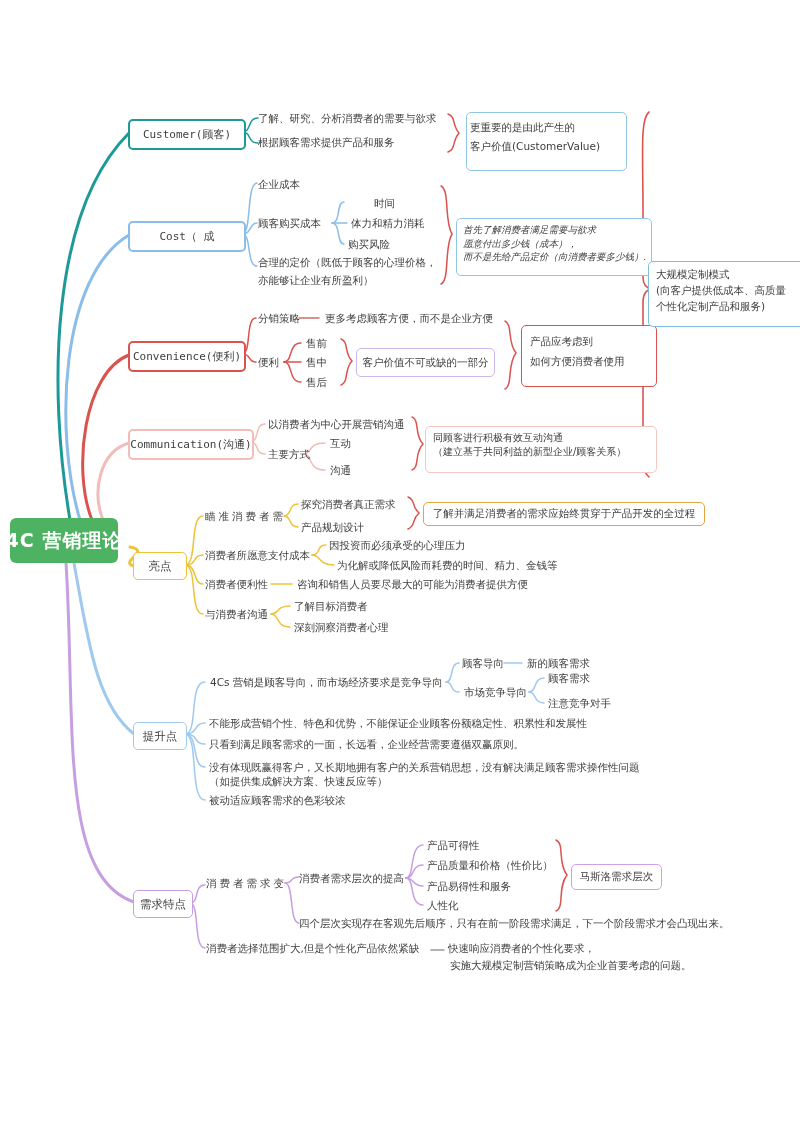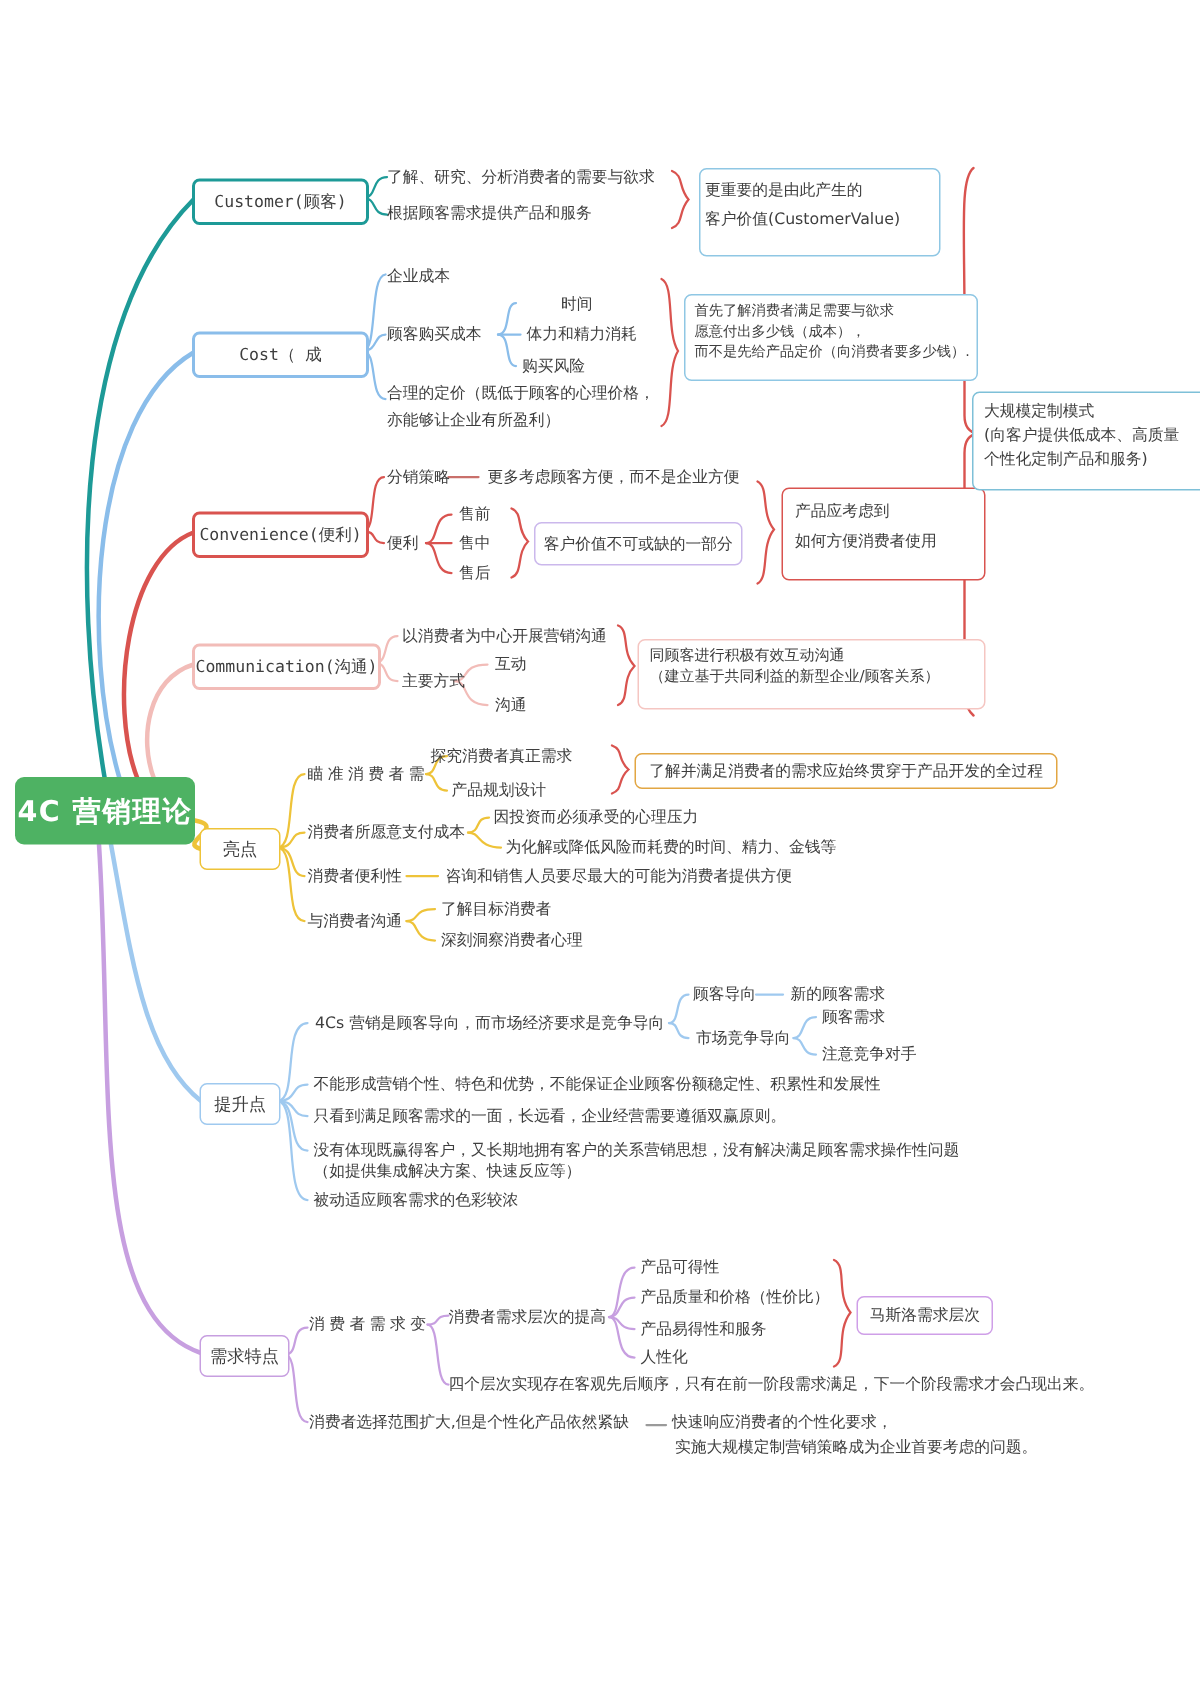--- a/index.html
+++ b/index.html
@@ -1,20 +1,20 @@
 <!DOCTYPE html>
 <html><head>
 <meta charset="utf-8">
 <style>
   html,body{margin:0;padding:0;background:#fff;}
   .canvas{position:relative;width:800px;height:1131px;background:#fff;overflow:hidden;
           font-family:"DejaVu Sans",sans-serif;color:#3e3e3e;}
   svg.links{position:absolute;left:0;top:0;width:800px;height:1131px;pointer-events:none;}
   svg.links path{fill:none;stroke-linecap:round;}
-  .root{position:absolute;left:10px;top:518px;width:120px;height:45px;background:#4eb263;
+  .root{position:absolute;left:10px;top:518px;width:108px;height:45px;background:#4eb263;
         border-radius:6px;display:flex;align-items:center;justify-content:center;
         color:#fff;font-size:19px;font-weight:bold;letter-spacing:1px;white-space:nowrap;}
   .node{position:absolute;background:#fff;border:2px solid #888;border-radius:5px;
         display:flex;align-items:center;justify-content:center;font-size:11px;
         font-family:"DejaVu Sans Mono","DejaVu Sans",monospace;white-space:nowrap;}
   .tag{position:absolute;background:#fff;border:1.5px solid #888;border-radius:5px;
        display:flex;align-items:center;justify-content:center;font-size:11.5px;white-space:nowrap;}
   .leaf{position:absolute;font-size:10.5px;line-height:14px;white-space:nowrap;}
   .spaced{letter-spacing:3px;}
   .notebox{position:absolute;background:#fff;border:1.5px solid #999;border-radius:5px;white-space:nowrap;}
@@ -120,21 +120,21 @@
 </div>
 
 <div class="node" style="left:128px;top:221px;width:114px;height:27px;border-color:#8abdea;">Cost（ 成</div>
 <div class="leaf" style="left:258px;top:177px;">企业成本</div>
 <div class="leaf" style="left:258px;top:216px;">顾客购买成本</div>
 <div class="leaf" style="left:346px;top:196px;padding-left:28px;">时间</div>
 <div class="leaf" style="left:351px;top:216px;">体力和精力消耗</div>
 <div class="leaf" style="left:348px;top:237px;">购买风险</div>
 <div class="leaf" style="left:258px;top:255px;">合理的定价（既低于顾客的心理价格，</div>
 <div class="leaf" style="left:258px;top:273px;">亦能够让企业有所盈利）</div>
-<div class="notebox" style="left:456px;top:196px;width:182px;height:48px;border-color:#8fc7e4;padding:4px 6px;font-size:9.5px;line-height:13.5px;">
+<div class="notebox" style="left:456px;top:218px;width:182px;height:48px;border-color:#8fc7e4;padding:4px 6px;font-size:9.5px;line-height:13.5px;font-style:italic;">
   <div class="nline">首先了解消费者满足需要与欲求</div>
   <div class="nline">愿意付出多少钱（成本），</div>
   <div class="nline">而不是先给产品定价（向消费者要多少钱）.</div>
 </div>
 
 <div class="node" style="left:128px;top:341px;width:114px;height:27px;border-color:#d9534f;">Convenience(便利)</div>
 <div class="leaf" style="left:258px;top:311px;">分销策略</div>
 <div class="leaf" style="left:325px;top:311px;">更多考虑顾客方便，而不是企业方便</div>
 <div class="leaf" style="left:258px;top:355px;">便利</div>
 <div class="leaf" style="left:306px;top:336px;">售前</div>
@@ -157,21 +157,21 @@
 </div>
 
 <div class="notebox" style="left:648px;top:261px;width:149px;height:56px;border-color:#7ec0d8;padding:4px 7px;font-size:10.5px;line-height:16px;">
   <div class="nline">大规模定制模式</div>
   <div class="nline">(向客户提供低成本、高质量</div>
   <div class="nline">个性化定制产品和服务)</div>
 </div>
 
 <div class="tag" style="left:133px;top:552px;width:52px;height:26px;border-color:#eec339;">亮点</div>
 <div class="leaf spaced" style="left:205px;top:509px;">瞄准消费者需</div>
-<div class="leaf" style="left:287px;top:497px;">探究消费者真正需求</div>
+<div class="leaf" style="left:301px;top:497px;">探究消费者真正需求</div>
 <div class="leaf" style="left:301px;top:520px;">产品规划设计</div>
 <div class="notebox" style="left:423px;top:502px;width:280px;height:22px;border-color:#e2a643;display:flex;align-items:center;justify-content:center;font-size:10.5px;">了解并满足消费者的需求应始终贯穿于产品开发的全过程</div>
 <div class="leaf" style="left:205px;top:548px;">消费者所愿意支付成本</div>
 <div class="leaf" style="left:329px;top:538px;">因投资而必须承受的心理压力</div>
 <div class="leaf" style="left:337px;top:558px;">为化解或降低风险而耗费的时间、精力、金钱等</div>
 <div class="leaf" style="left:205px;top:577px;">消费者便利性</div>
 <div class="leaf" style="left:297px;top:577px;">咨询和销售人员要尽最大的可能为消费者提供方便</div>
 <div class="leaf" style="left:205px;top:607px;">与消费者沟通</div>
 <div class="leaf" style="left:294px;top:599px;">了解目标消费者</div>
 <div class="leaf" style="left:294px;top:620px;">深刻洞察消费者心理</div>

